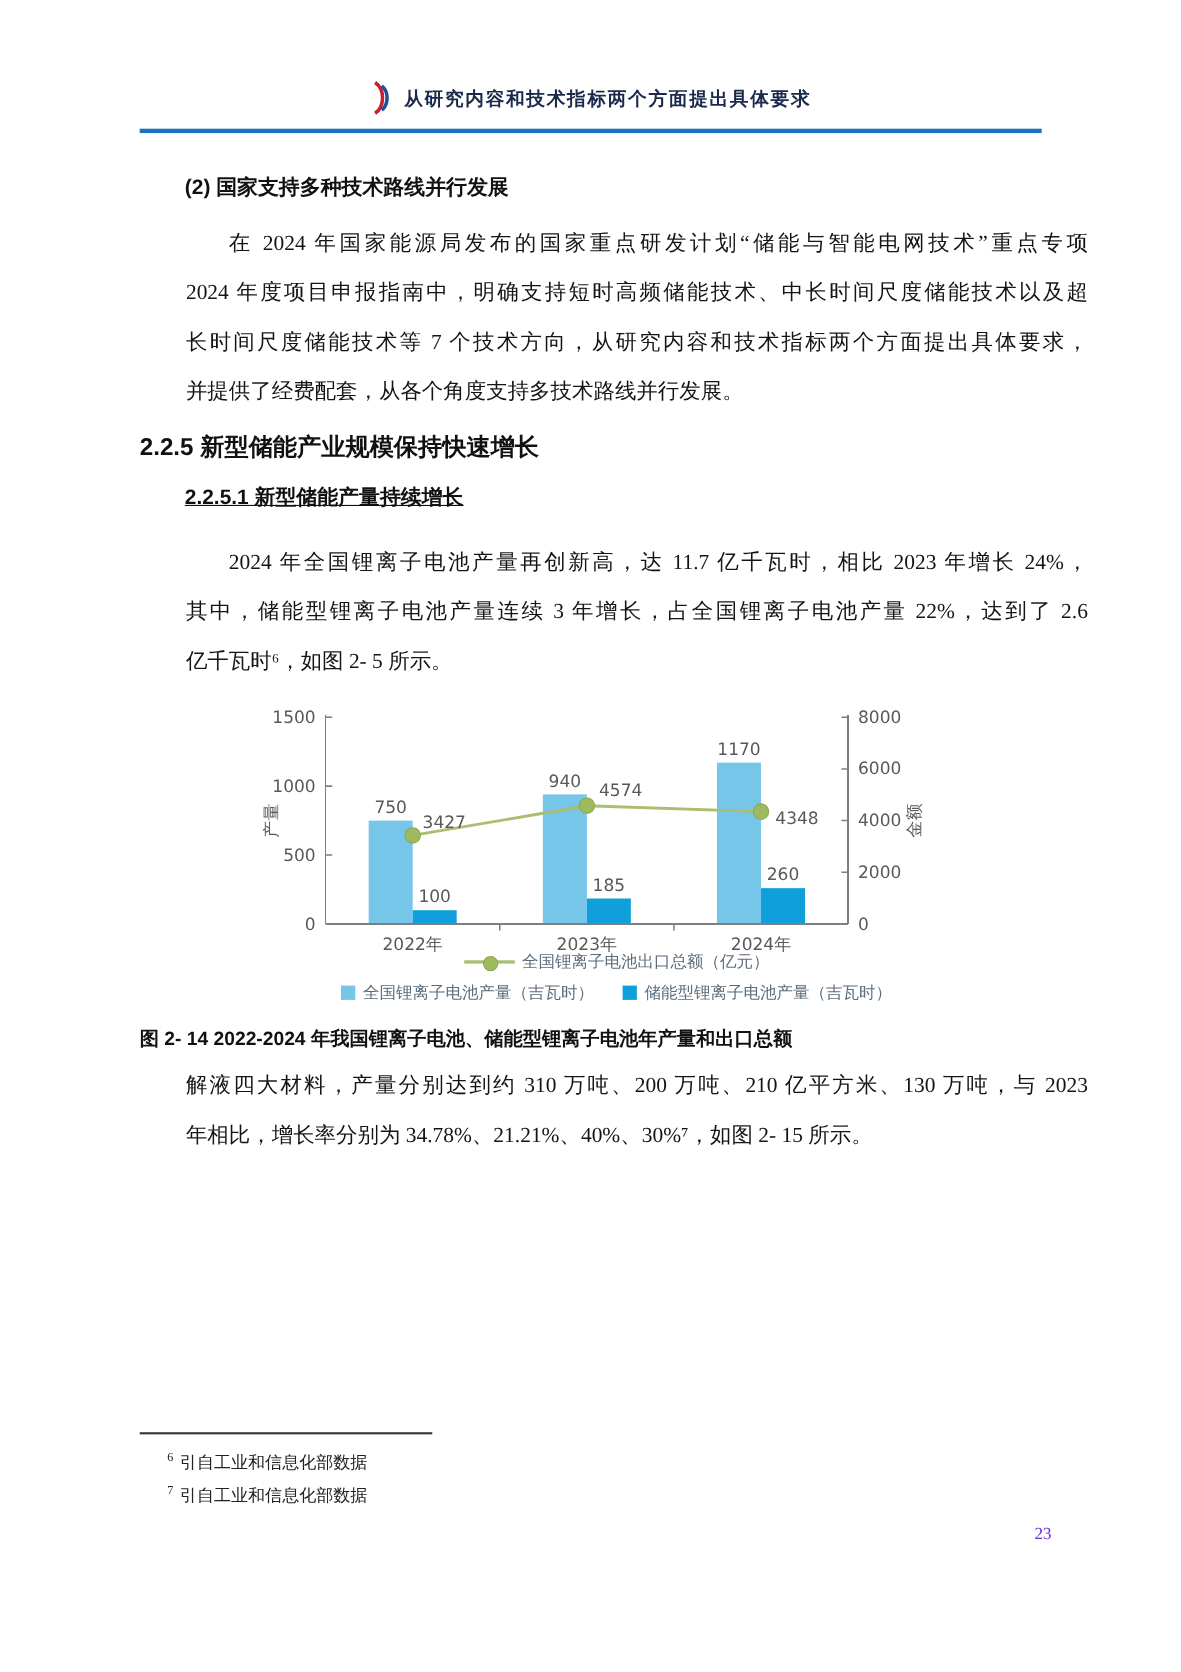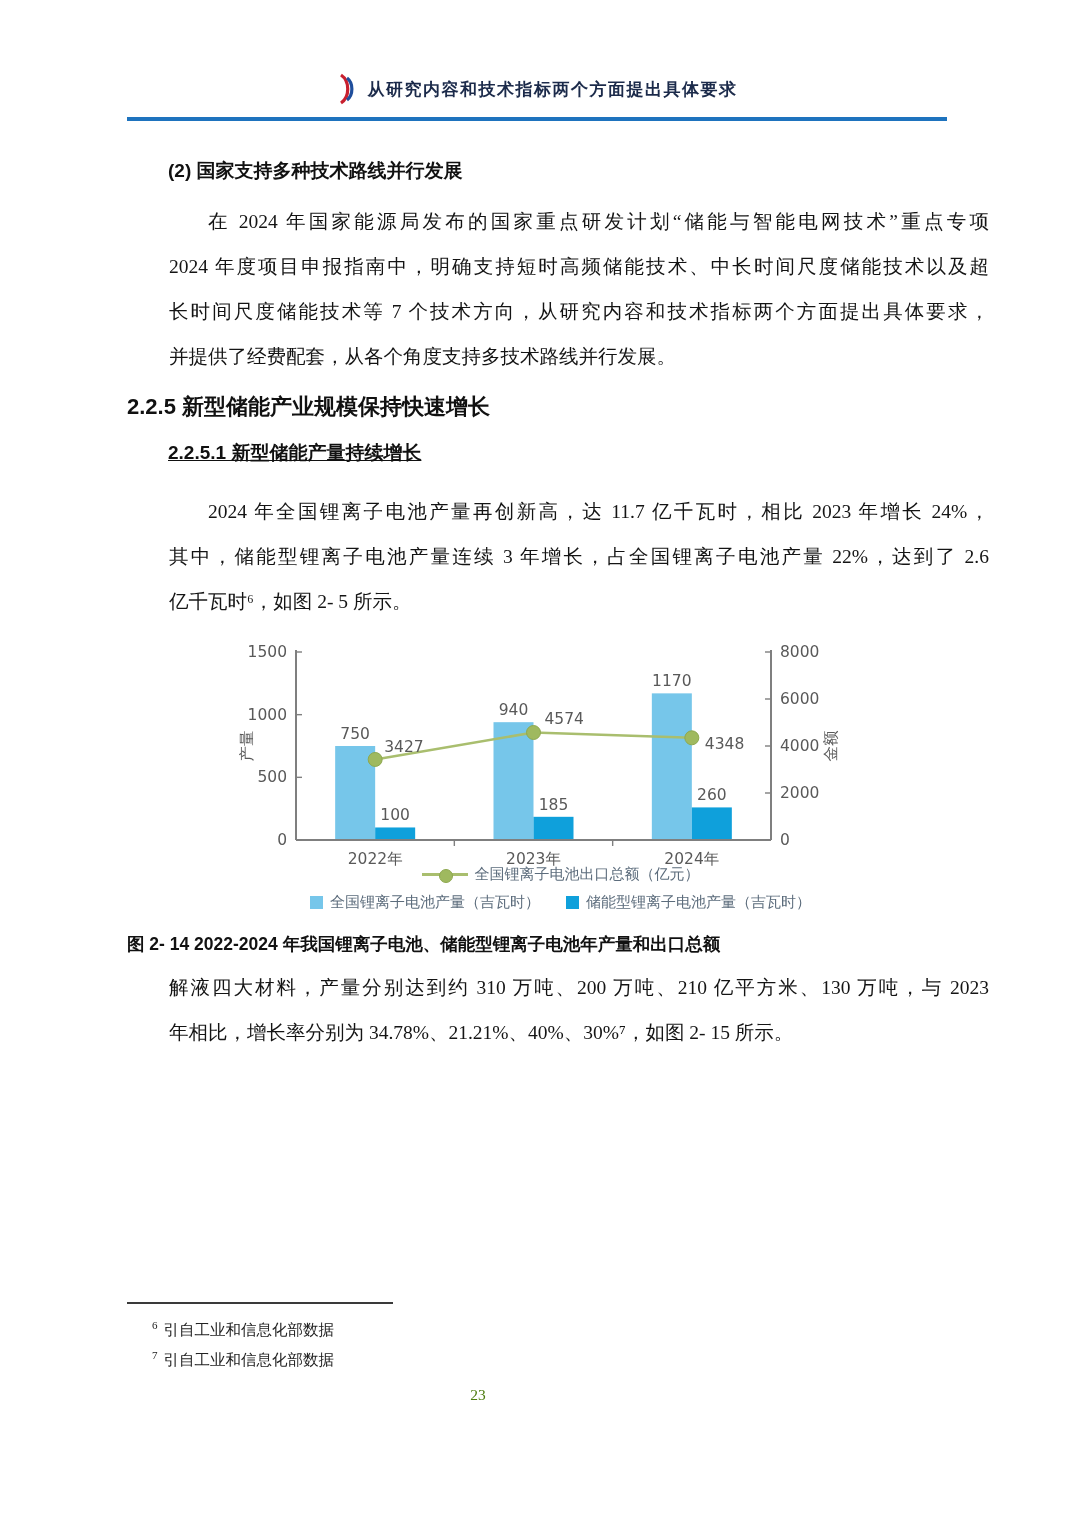--- a/index.html
+++ b/index.html
@@ -50,21 +50,21 @@
   .caption{
     position:absolute;top:930px;left:127px;width:820px;
     font-family:"Liberation Sans","DejaVu Sans",sans-serif;
     font-weight:bold;font-size:17.5px;color:#111;line-height:28px;
   }
   
   .fn-sep{position:absolute;top:1302px;left:127px;width:266px;height:1.5px;background:#3a3a3a;}
   .footnotes{position:absolute;top:1310px;left:152px;font-size:15.5px;color:#222;text-align:right;}
   .footnote{height:30px;line-height:30px;}
   .fn-marker{font-size:11px;vertical-align:super;margin-right:6px;}
-  .page-num{position:absolute;top:1386px;left:0;width:956px;text-align:center;font-size:15.5px;color:#4d7c0f;}
+  .page-num{position:absolute;top:1386px;left:0;width:956px;text-align:right;font-size:15.5px;color:#6d28d9;}
 </style>
 </head>
 <body>
 
 <div class="page">
 
   <div class="doc-header">
     <span style="display:inline-flex;">
       <svg width="19" height="32" viewBox="0 0 19 32" aria-hidden="true">
         <path d="M4 2 C 13 8, 13 24, 4 30" fill="none" stroke="#c8202f" stroke-width="3.2"></path>

